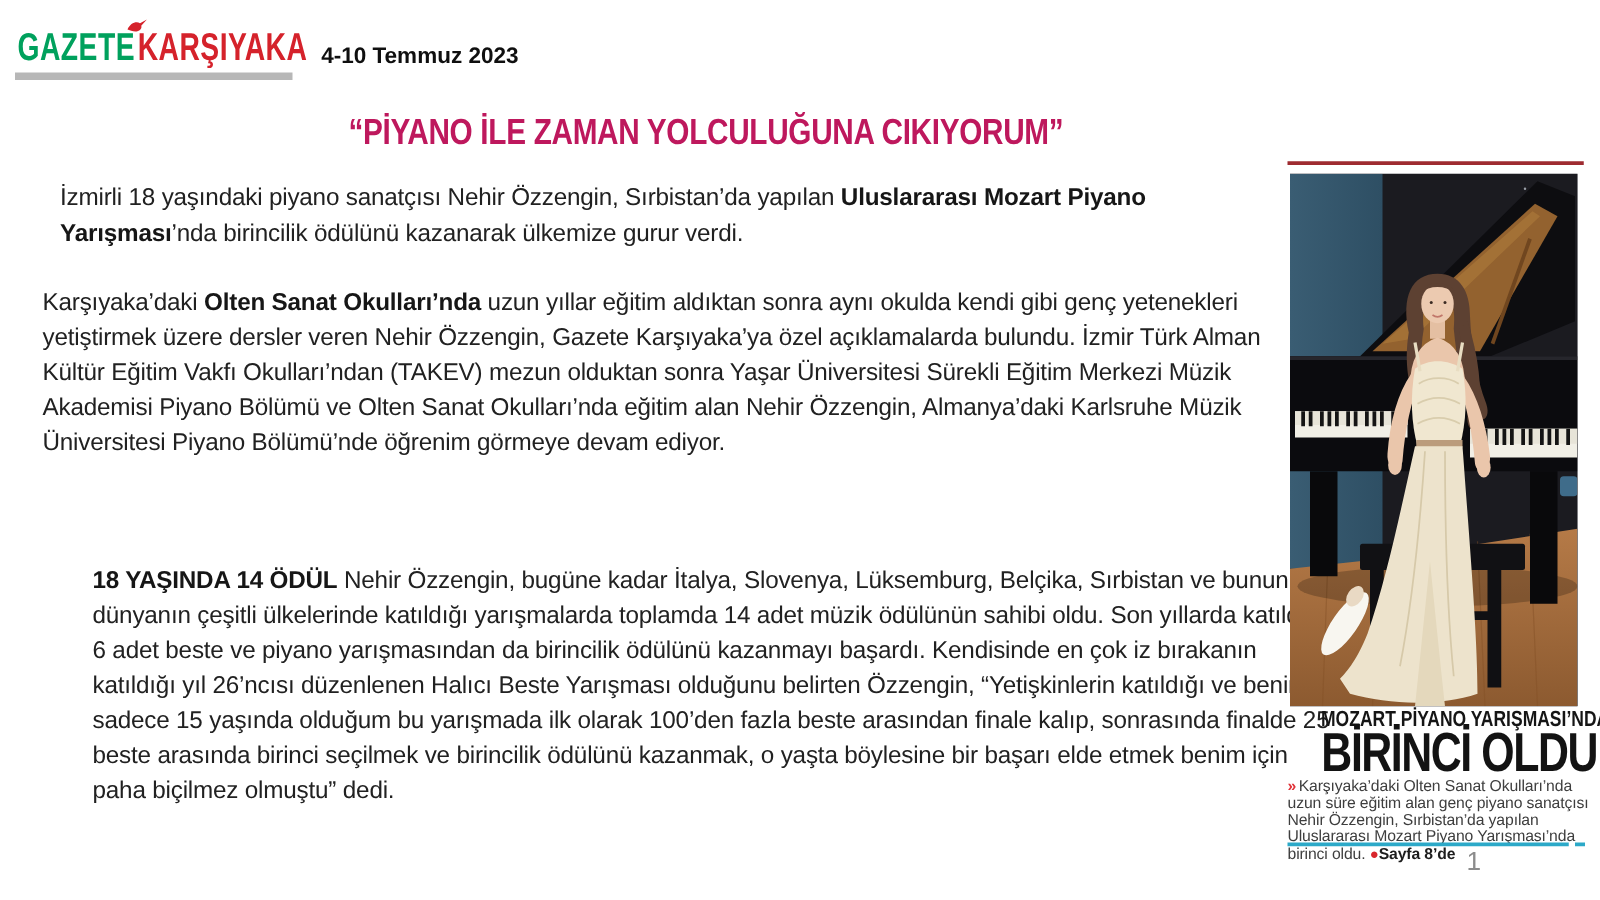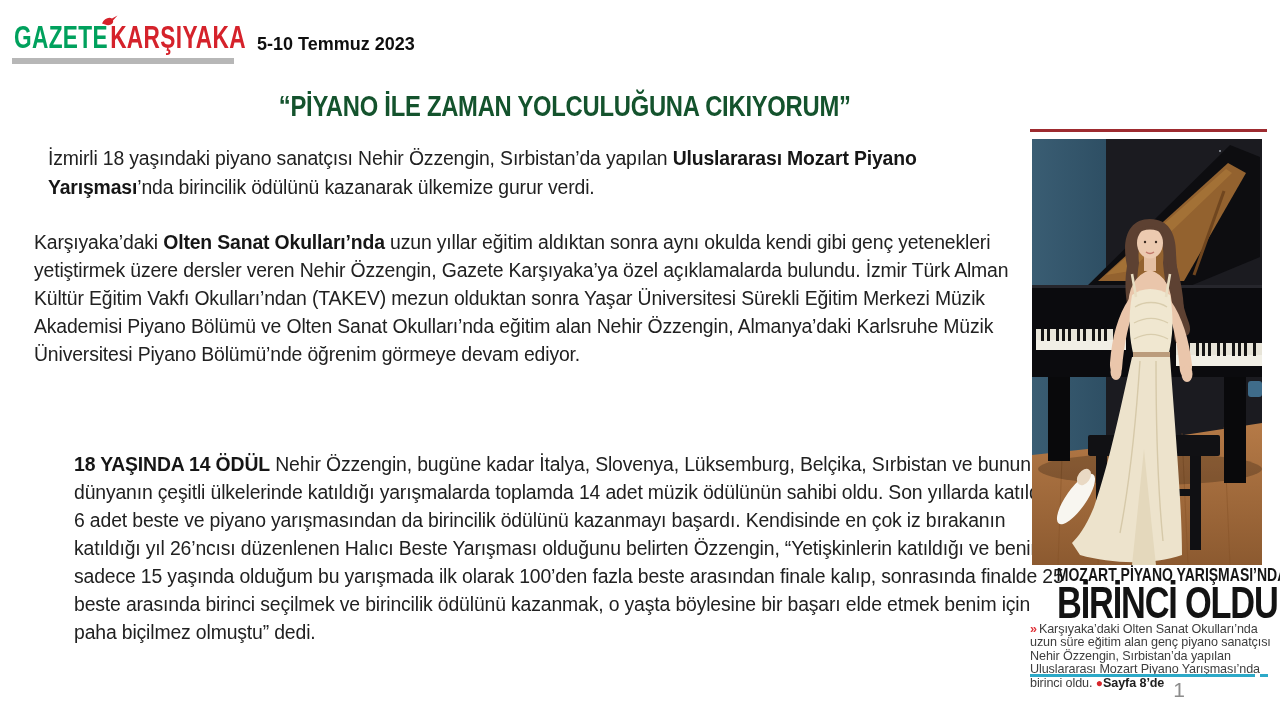--- a/index.html
+++ b/index.html
@@ -12,21 +12,21 @@
   .logo-inner { display: inline-block; transform: scaleX(0.73); transform-origin: left top;
                 font-weight: bold; font-size: 31px; letter-spacing: 0.5px; }
   .logo-gazete { color: #00A15D; }
   .logo-karsiyaka { color: #D5222B; margin-left: 3px; }
   .bird { position: absolute; left: 101px; top: 15px; }
   .masthead-bar { position: absolute; left: 12px; top: 58px; width: 222px; height: 6px; background: #b7b7b7; }
   .issue-date { position: absolute; left: 257px; top: 34px; font-size: 18px; font-weight: bold; color: #0f0f0f; }
 
   
   .headline { position: absolute; left: 40px; top: 90px; width: 1050px; text-align: center;
-              font-size: 29px; font-weight: bold; color: #14532d; }
+              font-size: 29px; font-weight: bold; color: #be185d; }
   .headline > span { display: inline-block; transform: scaleX(0.82); transform-origin: center top; letter-spacing: -0.3px; white-space: nowrap; }
 
   
   .para { position: absolute; font-size: 19.4px; color: #212121; letter-spacing: -0.15px; }
   .para b { font-weight: bold; color: #161616; }
   .intro { left: 48px; top: 144px; width: 916px; line-height: 29px; }
   .p1 { left: 34px; top: 228px; width: 984px; line-height: 28px; }
   .p2 { left: 38px; top: 450px; width: 992px; line-height: 28px; margin-left: 36px; }
   .rule-top { position: absolute; left: 1030px; top: 129px; width: 237px; height: 3px; background: #9E2B30; }
   .photo { position: absolute; left: 1032px; top: 139px; width: 230px; height: 426px; overflow: hidden; background: #1b1b20; }
@@ -55,21 +55,21 @@
 
   <div class="logo">
     <span class="logo-inner">
       <span class="logo-gazete">GAZETE</span><span class="logo-karsiyaka">KARŞIYAKA</span>
     </span>
   </div>
   <svg class="bird" width="17" height="12" viewBox="0 0 17 12">
     <path d="M1,8.5 C3,3.5 8,1.5 11,3.5 L16.5,0.5 L12,5.5 C13,8.5 9,11.5 4,9.5 Z" fill="#D5222B"></path>
   </svg>
   <div class="masthead-bar"></div>
-  <div class="issue-date">5-10 Temmuz 2023</div>
+  <div class="issue-date">4-10 Temmuz 2023</div>
 
   <div class="headline">
     <span>“PİYANO İLE ZAMAN YOLCULUĞUNA CIKIYORUM”</span>
   </div>
 
   <div class="para intro"><span>İzmirli 18 yaşındaki piyano sanatçısı Nehir Özzengin, Sırbistan’da yapılan </span><b>Uluslararası Mozart Piyano Yarışması</b><span>’nda birincilik ödülünü kazanarak ülkemize gurur verdi.</span></div>
   <div class="para p1"><span>Karşıyaka’daki </span><b>Olten Sanat Okulları’nda</b><span> uzun yıllar eğitim aldıktan sonra aynı okulda kendi gibi genç yetenekleri yetiştirmek üzere dersler veren Nehir Özzengin, Gazete Karşıyaka’ya özel açıklamalarda bulundu. İzmir Türk Alman Kültür Eğitim Vakfı Okulları’ndan (TAKEV) mezun olduktan sonra Yaşar Üniversitesi Sürekli Eğitim Merkezi Müzik Akademisi Piyano Bölümü ve Olten Sanat Okulları’nda eğitim alan Nehir Özzengin, Almanya’daki Karlsruhe Müzik Üniversitesi Piyano Bölümü’nde öğrenim görmeye devam ediyor.</span></div>
   <div class="para p2"><b>18 YAŞINDA 14 ÖDÜL</b><span> Nehir Özzengin, bugüne kadar İtalya, Slovenya, Lüksemburg, Belçika, Sırbistan ve bunun gibi dünyanın çeşitli ülkelerinde katıldığı yarışmalarda toplamda 14 adet müzik ödülünün sahibi oldu. Son yıllarda katıldığı 6 adet beste ve piyano yarışmasından da birincilik ödülünü kazanmayı başardı. Kendisinde en çok iz bırakanın katıldığı yıl 26’ncısı düzenlenen Halıcı Beste Yarışması olduğunu belirten Özzengin, “Yetişkinlerin katıldığı ve benim sadece 15 yaşında olduğum bu yarışmada ilk olarak 100’den fazla beste arasından finale kalıp, sonrasında finalde 25 beste arasında birinci seçilmek ve birincilik ödülünü kazanmak, o yaşta böylesine bir başarı elde etmek benim için paha biçilmez olmuştu” dedi.</span></div>
 
   <div class="rule-top"></div>

